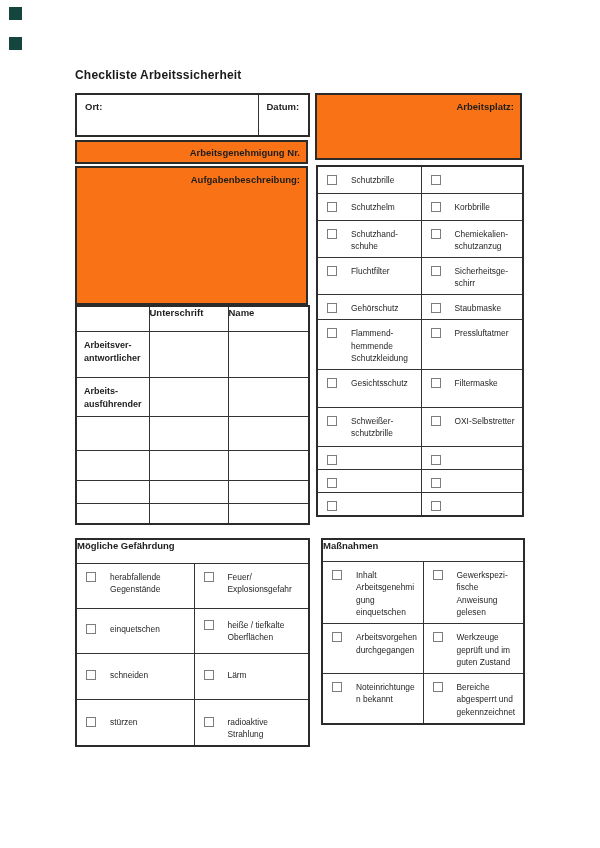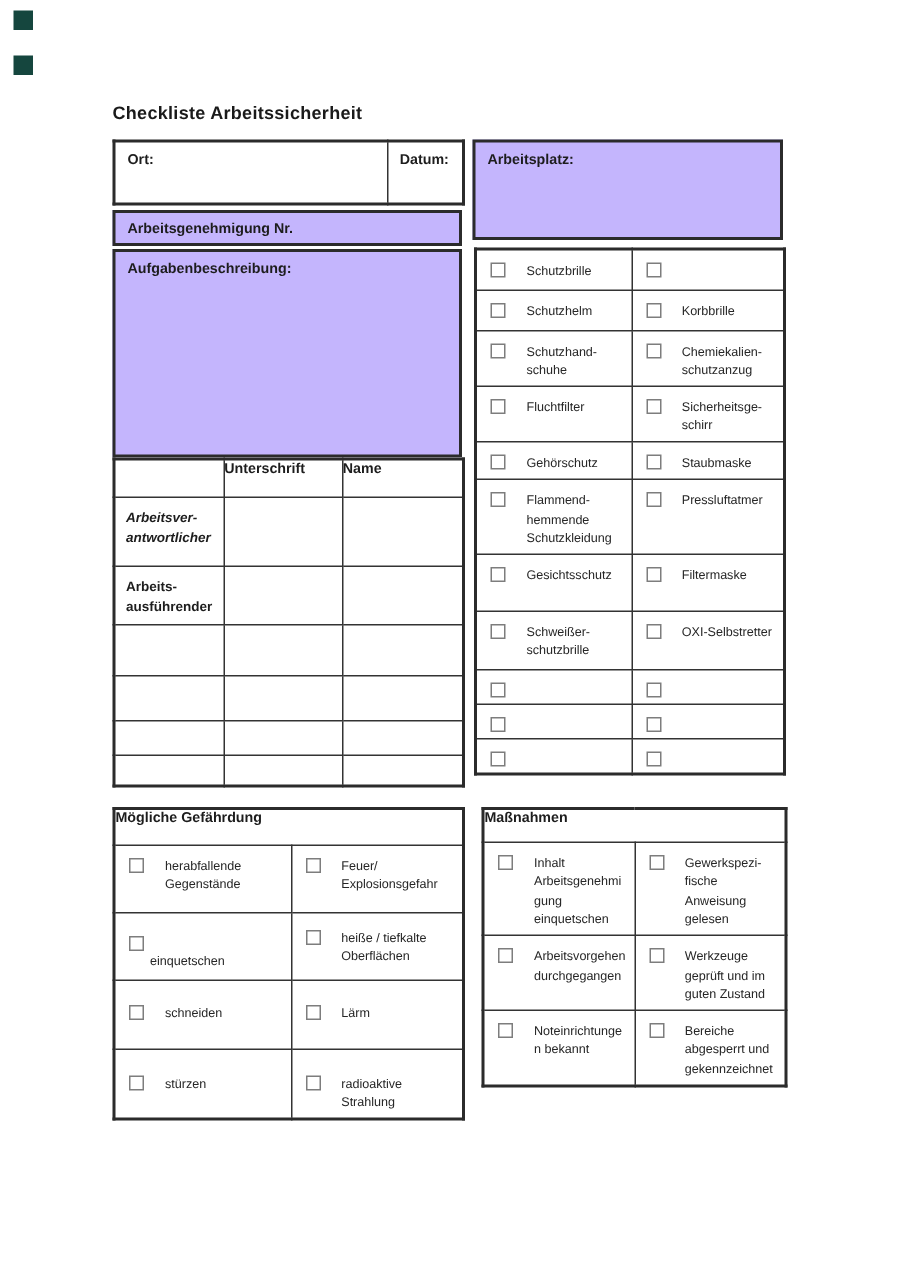--- a/index.html
+++ b/index.html
@@ -6,21 +6,21 @@
   body{
     width:600px;height:848px;background:#ffffff;position:relative;
     font-family:"Liberation Sans", sans-serif;color:#222222;overflow:hidden;
   }
   .abs{position:absolute;}
   .marker{width:13px;height:13px;background:#15463e;}
   .title{font-size:12px;font-weight:bold;color:#1a1a1a;margin:0;letter-spacing:.2px;}
   table.frm{border-collapse:collapse;table-layout:fixed;background:#fff;}
   table.frm td{border:1px solid #333333;vertical-align:top;padding:0;}
   table.frm{border:2px solid #2b2b2b;}
-  .bx{border:2px solid #2b2b2b;background:#c4b5fd;box-sizing:border-box;}
+  .bx{border:2px solid #2b2b2b;background:#f97316;box-sizing:border-box;text-align:right;}
   .hdr{font-weight:bold;font-size:9.5px;line-height:1.3;padding:6px 6px 4px 8px;color:#1d1d1d;}
   .hdr-cell{font-weight:bold;font-size:9.5px;padding:6px 6px 4px 8px;color:#1d1d1d;}
   .siglabel{font-weight:bold;font-size:9px;line-height:1.5;padding:7px 3px 4px 7px;color:#1d1d1d;overflow-wrap:break-word;}
   .cellflex{display:flex;align-items:flex-start;padding:7px 4px 4px 9px;}
   .cbx{width:8px;height:8px;border:1px solid #7d7d7d;flex:0 0 auto;margin-top:1px;background:#fff;}
   .itxt{font-size:8.4px;line-height:1.5;margin-left:14px;overflow-wrap:break-word;min-width:0;flex:1;color:#262626;}
   .itxt.narrow{max-width:62px;}
   .itxt.mid{max-width:70px;}
 </style>
 </head>
@@ -65,21 +65,21 @@
       <col style="width:73px;">
       <col style="width:79px;">
       <col style="width:81px;">
     </colgroup>
   <tbody>
       <tr style="height:25px;padding-left:28px;">
     <td></td>
     <td class="hdr-cell">Unterschrift</td>
     <td class="hdr-cell">Name</td>
   </tr>
-  <tr style="height:46px;font-style:italic;">
+  <tr style="height:46px;">
     <td>
           <div class="siglabel">Arbeitsver-antwortlicher</div>
         </td>
     <td></td>
     <td></td>
   </tr>
   <tr style="height:36px;">
     <td>
           <div class="siglabel">Arbeits-ausführender</div>
         </td>
@@ -298,21 +298,21 @@
         </td>
     <td>
           <div class="cellflex">
             <span class="cbx"></span>
             <span class="itxt">Feuer/ Explosionsgefahr</span>
           </div>
         </td>
   </tr>
   <tr style="height:45px;">
     <td>
-          <div class="cellflex" style="padding-top:14px;flex-direction:column;">
+          <div class="cellflex" style="padding-top:14px;">
             <span class="cbx"></span>
             <span class="itxt">einquetschen</span>
           </div>
         </td>
     <td>
           <div class="cellflex" style="padding-top:10px;">
             <span class="cbx"></span>
             <span class="itxt">heiße / tiefkalte Oberflächen</span>
           </div>
         </td>

